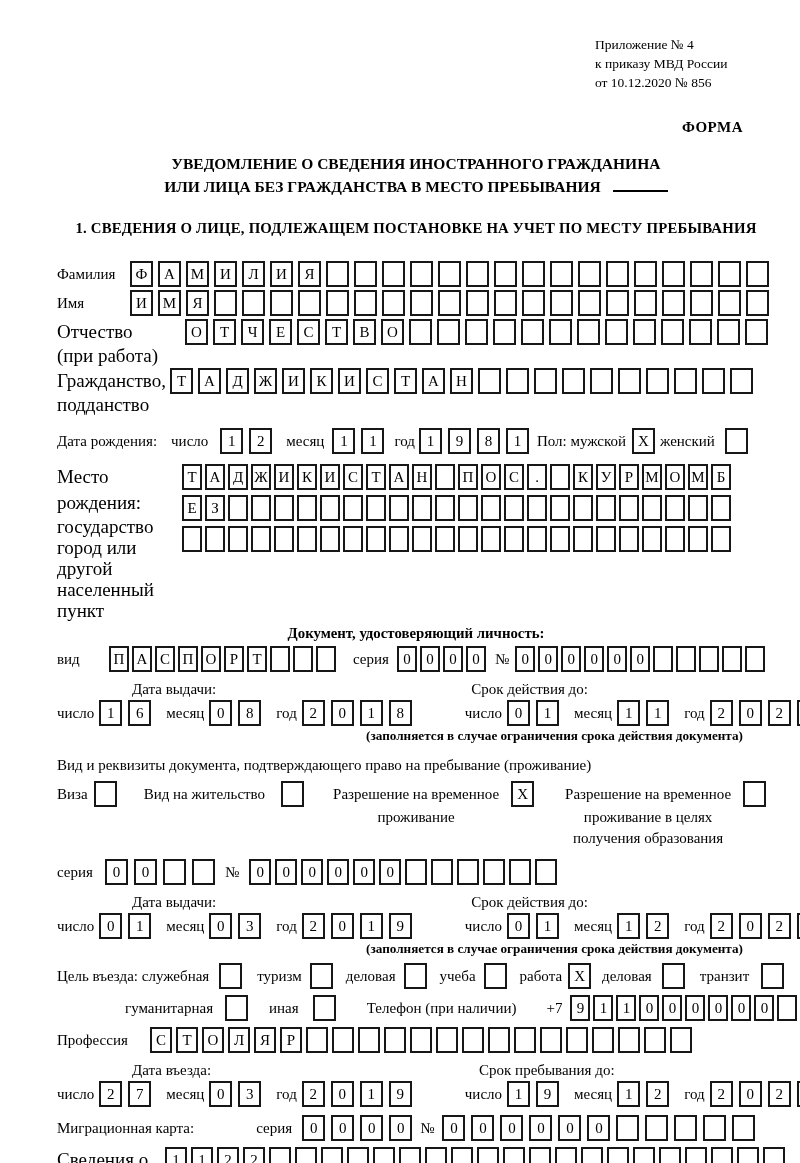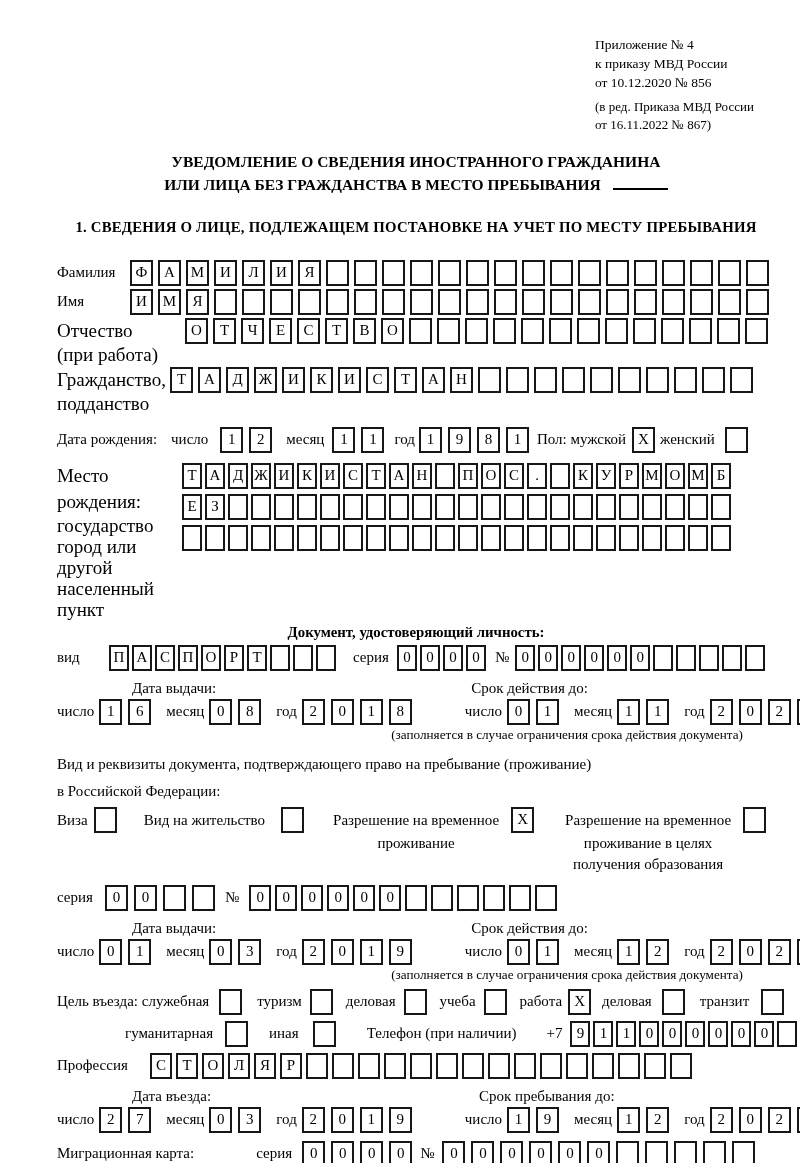--- a/index.html
+++ b/index.html
@@ -17,41 +17,38 @@
   .boxes{display:flex;flex:none;}
   .box{flex:none;width:23px;height:26px;margin-right:5px;border:2px solid #171717;box-sizing:border-box;
        display:flex;align-items:center;justify-content:center;font-size:15px;background:#fff;}
   .bx-t .box{width:20px;margin-right:3px;}
   .bx-m .box{width:22px;margin-right:4px;}
   .bx-d .box{width:23px;margin-right:6px;}
   .lblcol{flex:none;font-size:19px;line-height:21px;}
   .lblcol .first{line-height:26px;}
   .center-b{ text-align:center;font-weight:bold;font-size:14.8px;margin-top:4px;}
   .hdr-line{display:flex;font-size:15px;margin-top:9px;}
-  .note{font-size:13.2px;text-align:right;padding-right:32px;margin-top:2px;}
+  .note{font-size:13.2px;text-align:right;padding-right:32px;margin-top:2px;font-weight:bold;}
   .dgroup{display:flex;align-items:center;}
   .dgroup .lbl{margin-right:5px;}
   .dgroup .boxes{margin-right:9px;}
   .cbcol{flex:none;font-size:15px;text-align:center;line-height:21px;}
 </style>
 </head>
 <body>
 
 <div class="page">
 
   <div class="appendix">
     <div>Приложение № 4</div>
     <div>к приказу МВД России</div>
     <div>от 10.12.2020 № 856</div>
-    <div class="amend">
-      <div>(в ред. Приказа МВД России</div>
-      <div>от 16.11.2022 № 867)</div>
-    </div>
-  </div>
-
+  </div>
+
+  <div class="forma">ФОРМА</div>
 
   <div class="title">
     <div>УВЕДОМЛЕНИЕ О СВЕДЕНИЯ ИНОСТРАННОГО ГРАЖДАНИНА</div>
     <div><span>ИЛИ ЛИЦА БЕЗ ГРАЖДАНСТВА В МЕСТО ПРЕБЫВАНИЯ</span><span class="blank-line"></span></div>
   </div>
 
   <div class="section">1. СВЕДЕНИЯ О ЛИЦЕ, ПОДЛЕЖАЩЕМ ПОСТАНОВКЕ НА УЧЕТ ПО МЕСТУ ПРЕБЫВАНИЯ</div>
 
   <div class="row" style="margin-top:24px;">
     <span class="lbl" style="width:73px;">Фамилия</span>
@@ -369,21 +366,20 @@
           <span class="box">0</span>
           <span class="box">2</span>
           <span class="box">5</span>
         </span>
     </span>
   </div>
   <div class="note">(заполняется в случае ограничения срока действия документа)</div>
 
   <div style="font-size:15px;margin-top:8px;line-height:1.8;">
     <div>Вид и реквизиты документа, подтверждающего право на пребывание (проживание)</div>
-    <div>в Российской Федерации:</div>
   </div>
 
   <div class="row start" style="margin-top:2px;">
     <span class="lbl" style="margin-right:6px;line-height:26px;">Виза</span>
     <span class="boxes">
         <span class="box"></span>
       </span>
     <span class="lbl" style="margin-left:22px;margin-right:16px;line-height:26px;">Вид на жительство</span>
     <span class="boxes">
         <span class="box"></span>

